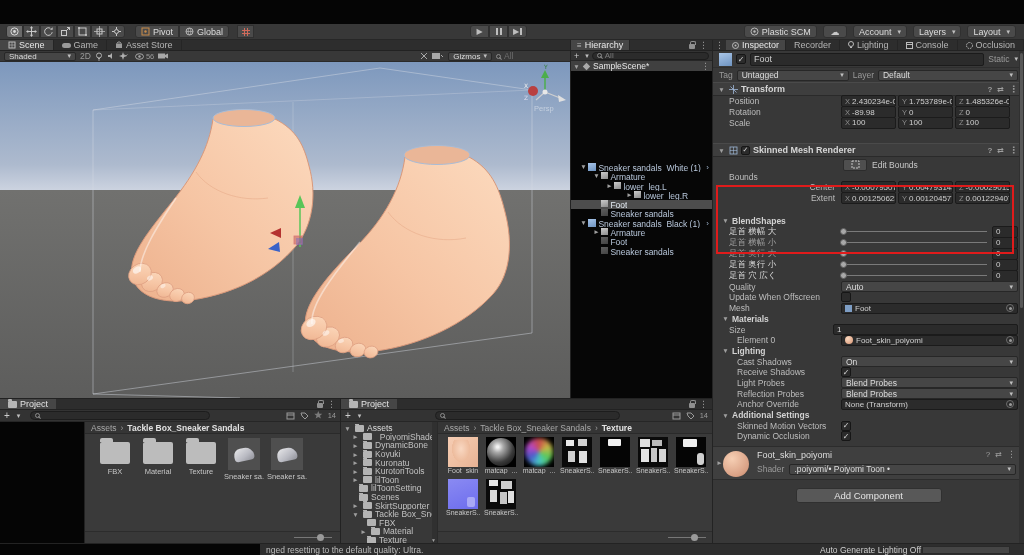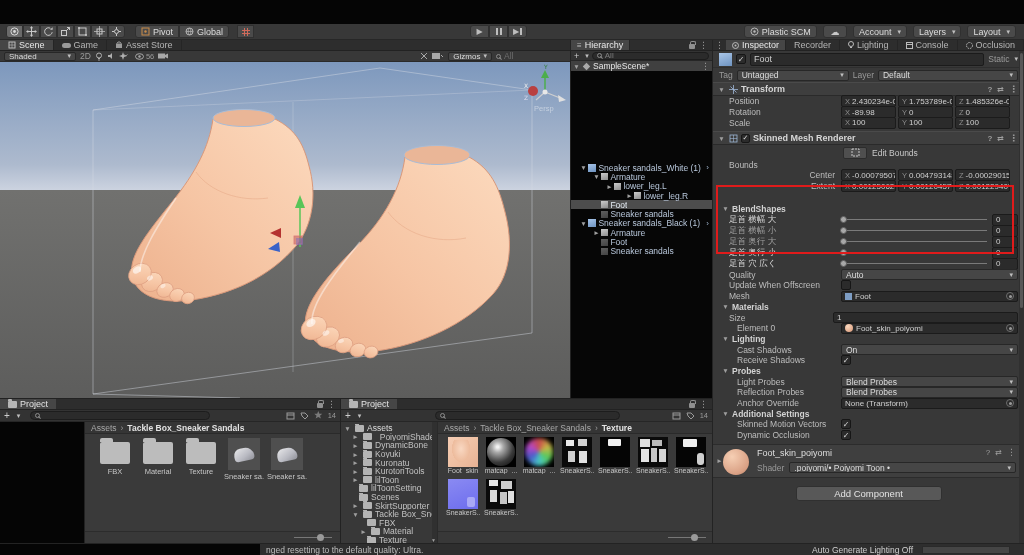--- a/index.html
+++ b/index.html
@@ -45,21 +45,21 @@
   .pfx{color:#8c8c8c;margin-right:2px;font-size:7.5px}
   .fold{font-weight:bold;color:#d2d2d2;font-size:8.5px;display:flex;gap:2px;align-items:center}
   .slider{flex:1;height:1px;background:#7a7a7a;position:relative;margin-right:5px}
   .knob{position:absolute;left:-1px;top:-3.5px;width:7px;height:7px;border-radius:50%;background:#a8a8a8;border:1px solid #5e5e5e}
   .cubeB{width:8px;height:8px;background:linear-gradient(160deg,#a6c4e8,#6e93c0);flex:none}
   .cubeG{width:7px;height:7px;background:linear-gradient(160deg,#cbcbcb,#8e8e8e);flex:none}
   .meshic{width:7px;height:7px;background:#7d9dc4;flex:none;margin-right:3px}
   .diam{width:5px;height:5px;border:1px solid #aaa;transform:rotate(45deg);flex:none;margin:0 4px 0 1px}
   .sphere{width:8px;height:8px;border-radius:50%;background:radial-gradient(circle at 35% 30%,#fad9c0,#d89574);flex:none;margin-right:3px}
   
-  .hrow{display:flex;align-items:center;height:9.3px;font-size:8.5px;white-space:nowrap;color:#b9c8dc}
+  .hrow{display:flex;height:9.3px;font-size:8.5px;white-space:nowrap;color:#b9c8dc}
   .hrow .nm{overflow:hidden}
   .parrow{margin-left:auto;padding-right:3px;color:#9db0c8;font-size:8px}
   
   .ptab{display:flex;align-items:center;gap:3px;background:#464646;height:100%;padding:0 8px;font-size:9px;color:#e2e2e2}
   .mfold{width:9px;height:7px;background:#b4b4b4;border-radius:1px;position:relative;flex:none}
   .mfold::before{content:"";position:absolute;top:-2px;left:0;width:4px;height:2px;background:#b4b4b4;border-radius:1px 1px 0 0}
   .trow{display:flex;align-items:center;height:8.6px;font-size:8.5px;color:#c2c2c2;gap:3px;white-space:nowrap;overflow:hidden}
   .crumb{height:12px;background:#353535;border-bottom:1px solid #2a2a2a;display:flex;align-items:center;gap:4px;font-size:8.5px;color:#a8a8a8;padding:0 6px;white-space:nowrap}
   .crumb b{color:#e2e2e2;font-weight:bold}
   .cell{width:40px;display:flex;flex-direction:column;align-items:center;flex:none}
@@ -538,21 +538,21 @@
           <span class="pfx">Y</span>
           <span>100</span>
         </div>
       <div class="fld">
           <span class="pfx">Z</span>
           <span>100</span>
         </div>
     </div>
   </div>
 
-  <div class="chead" style="margin-top:3px">
+  <div class="chead" style="margin-top:15px">
     <span class="tri">▼</span>
     <svg width="9" height="9">
         <rect x="1" y="1" width="7" height="7" fill="none" stroke="#9fb8d8" stroke-width=".8"></rect>
         <path d="M1 4.5h7M4.5 1v7" stroke="#9fb8d8" stroke-width=".6"></path>
       </svg>
     <span class="cb" style="width:9px;height:9px;font-size:7px">✓</span>
     <span>Skinned Mesh Renderer</span>
     <div class="hicons">
         <span>?</span>
         <span>⇄</span>
@@ -714,26 +714,20 @@
         <span class="ilab" style="width:104px">Cast Shadows</span>
         <div class="dd" style="flex:1;margin-right:6px;height:11px">
           <span>On</span>
           <span class="caret">▾</span>
         </div>
       </div>
     <div class="irow" style="padding-left:24px">
         <span class="ilab" style="width:104px">Receive Shadows</span>
         <span class="cb">✓</span>
       </div>
-    <div class="irow" style="padding-left:8px">
-        <span class="fold">
-          <span class="tri">▼</span>
-          <span>Probes</span>
-        </span>
-      </div>
     <div class="irow" style="padding-left:24px">
         <span class="ilab" style="width:104px">Light Probes</span>
         <div class="dd" style="flex:1;margin-right:6px;height:11px">
           <span>Blend Probes</span>
           <span class="caret">▾</span>
         </div>
       </div>
     <div class="irow" style="padding-left:24px">
         <span class="ilab" style="width:104px">Reflection Probes</span>
         <div class="dd" style="flex:1;margin-right:6px;height:11px">
@@ -1014,17 +1008,17 @@
     </div>
     <div class="row" style="position:absolute;left:0;right:0;bottom:0;height:12px;background:#383838;border-top:1px solid #2c2c2c;justify-content:flex-end;padding-right:6px">
       <div class="sliderz"></div>
     </div>
   </div>
 </div>
 
 <div class="abs row" style="left:0;top:543px;width:1024px;height:12px;background:#2e2e2e;border-top:1px solid #232323">
   <div style="width:260px;height:100%;background:#050505"></div>
   <span class="f8" style="margin-left:6px;color:#bdbdbd">nged resetting to the default quality: Ultra.</span>
-  <div class="row" style="margin-left:auto;gap:9px;padding-right:14px">
+  <div class="row" style="margin-left:auto;gap:1px;padding-right:14px">
     <span class="f8" style="color:#cfcfcf">Auto Generate Lighting Off</span>
     <span style="width:88px;height:8px;background:#454545;border:1px solid #2a2a2a"></span>
   </div>
 </div>
 
 </body></html>

